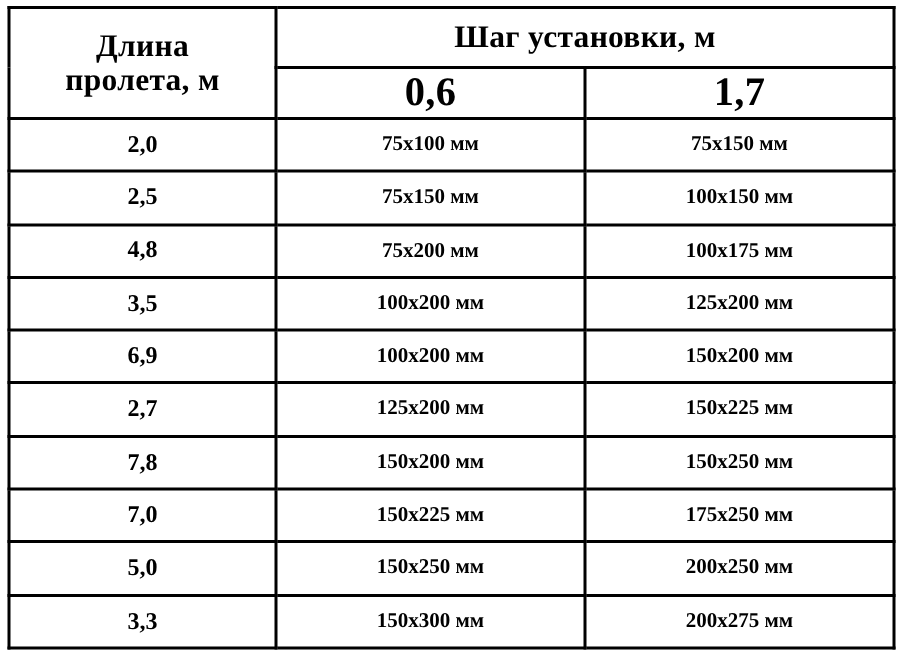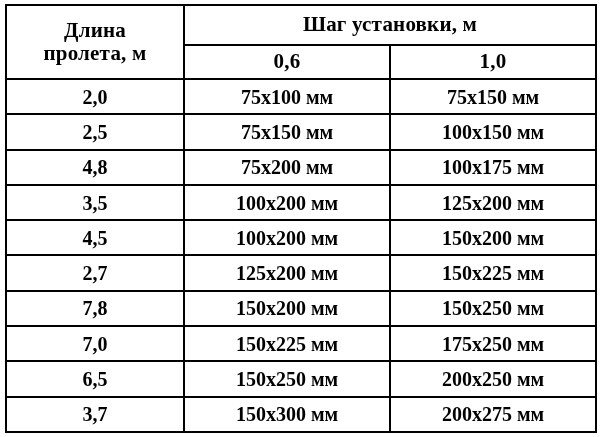--- a/index.html
+++ b/index.html
@@ -53,30 +53,30 @@
   th.head-span .l2 {
     display: block;
     white-space: nowrap;
   }
   th.head-step {
     font-size: 21px;
     height: 38px;
     border-radius: 19px;
   }
   th.sub-head {
-    font-size: 21px;
+    font-size: 27px;
     height: 32px;
   }
   td.data-cell {
-    font-size: 20px;
+    font-size: 14px;
     height: 33px;
     white-space: nowrap;
   }
   td.span-cell {
-    font-size: 20px;
+    font-size: 16px;
   }
 </style>
 </head>
 <body>
 
 <div class="table-wrap">
   <table class="spec-table">
     <colgroup>
       <col class="col-span">
       <col class="col-val">
@@ -85,21 +85,21 @@
     <thead>
       <tr>
         <th class="head-cell head-span" rowspan="2">
           <span class="l1">Длина</span>
           <span class="l2">пролета, м</span>
         </th>
         <th class="head-cell head-step" colspan="2">Шаг установки, м</th>
       </tr>
       <tr>
         <th class="head-cell sub-head">0,6</th>
-        <th class="head-cell sub-head">1,0</th>
+        <th class="head-cell sub-head">1,7</th>
       </tr>
     </thead>
     <tbody>
       <tr>
         <td class="data-cell span-cell">2,0</td>
         <td class="data-cell">75х100 мм</td>
         <td class="data-cell">75х150 мм</td>
       </tr>
       <tr>
         <td class="data-cell span-cell">2,5</td>
@@ -110,44 +110,44 @@
         <td class="data-cell span-cell">4,8</td>
         <td class="data-cell">75х200 мм</td>
         <td class="data-cell">100х175 мм</td>
       </tr>
       <tr>
         <td class="data-cell span-cell">3,5</td>
         <td class="data-cell">100х200 мм</td>
         <td class="data-cell">125х200 мм</td>
       </tr>
       <tr>
-        <td class="data-cell span-cell">4,5</td>
+        <td class="data-cell span-cell">6,9</td>
         <td class="data-cell">100х200 мм</td>
         <td class="data-cell">150х200 мм</td>
       </tr>
       <tr>
         <td class="data-cell span-cell">2,7</td>
         <td class="data-cell">125х200 мм</td>
         <td class="data-cell">150х225 мм</td>
       </tr>
       <tr>
         <td class="data-cell span-cell">7,8</td>
         <td class="data-cell">150х200 мм</td>
         <td class="data-cell">150х250 мм</td>
       </tr>
       <tr>
         <td class="data-cell span-cell">7,0</td>
         <td class="data-cell">150х225 мм</td>
         <td class="data-cell">175х250 мм</td>
       </tr>
       <tr>
-        <td class="data-cell span-cell">6,5</td>
+        <td class="data-cell span-cell">5,0</td>
         <td class="data-cell">150х250 мм</td>
         <td class="data-cell">200х250 мм</td>
       </tr>
       <tr>
-        <td class="data-cell span-cell">3,7</td>
+        <td class="data-cell span-cell">3,3</td>
         <td class="data-cell">150х300 мм</td>
         <td class="data-cell">200х275 мм</td>
       </tr>
     </tbody>
   </table>
 </div>
 
 </body></html>

